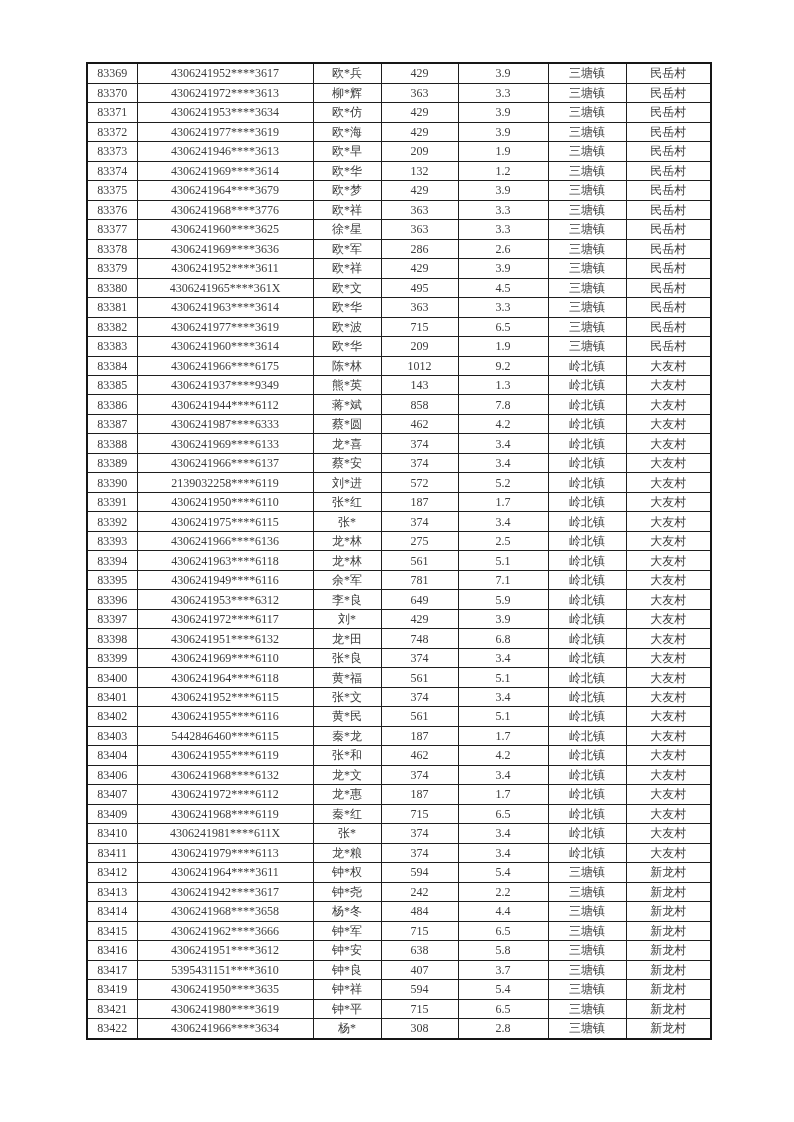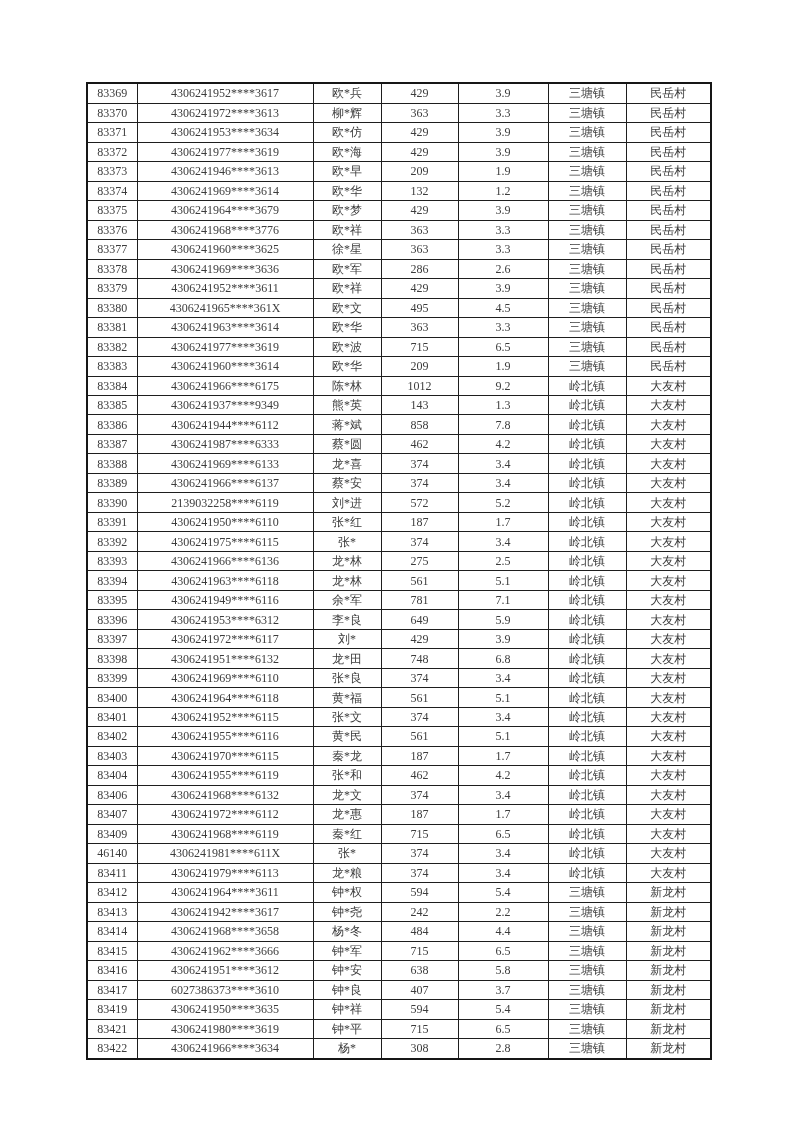--- a/index.html
+++ b/index.html
@@ -11,21 +11,21 @@
     overflow: hidden;
   }
   .page {
     position: absolute;
     left: 0; top: 0;
     width: 794px; height: 1122px;
     background: #ffffff;
   }
   table.data-table {
     position: absolute;
-    left: 86px; top: 82px;
+    left: 86px; top: 62px;
     width: 624px; height: 978px;
     border-collapse: collapse;
     table-layout: fixed;
     border: 2px solid #161616;
   }
   table.data-table td {
     border: 1px solid #1e1e1e;
     padding: 0;
     text-align: center;
     vertical-align: middle;
@@ -360,21 +360,21 @@
           <td>83402</td>
           <td>4306241955****6116</td>
           <td>黄*民</td>
           <td>561</td>
           <td>5.1</td>
           <td>岭北镇</td>
           <td>大友村</td>
         </tr>
         <tr>
           <td>83403</td>
-          <td>4306241970****6115</td>
+          <td>5442846460****6115</td>
           <td>秦*龙</td>
           <td>187</td>
           <td>1.7</td>
           <td>岭北镇</td>
           <td>大友村</td>
         </tr>
         <tr>
           <td>83404</td>
           <td>4306241955****6119</td>
           <td>张*和</td>
@@ -404,21 +404,21 @@
         <tr>
           <td>83409</td>
           <td>4306241968****6119</td>
           <td>秦*红</td>
           <td>715</td>
           <td>6.5</td>
           <td>岭北镇</td>
           <td>大友村</td>
         </tr>
         <tr>
-          <td>46140</td>
+          <td>83410</td>
           <td>4306241981****611X</td>
           <td>张*</td>
           <td>374</td>
           <td>3.4</td>
           <td>岭北镇</td>
           <td>大友村</td>
         </tr>
         <tr>
           <td>83411</td>
           <td>4306241979****6113</td>
@@ -468,21 +468,21 @@
           <td>83416</td>
           <td>4306241951****3612</td>
           <td>钟*安</td>
           <td>638</td>
           <td>5.8</td>
           <td>三塘镇</td>
           <td>新龙村</td>
         </tr>
         <tr>
           <td>83417</td>
-          <td>6027386373****3610</td>
+          <td>5395431151****3610</td>
           <td>钟*良</td>
           <td>407</td>
           <td>3.7</td>
           <td>三塘镇</td>
           <td>新龙村</td>
         </tr>
         <tr>
           <td>83419</td>
           <td>4306241950****3635</td>
           <td>钟*祥</td>

